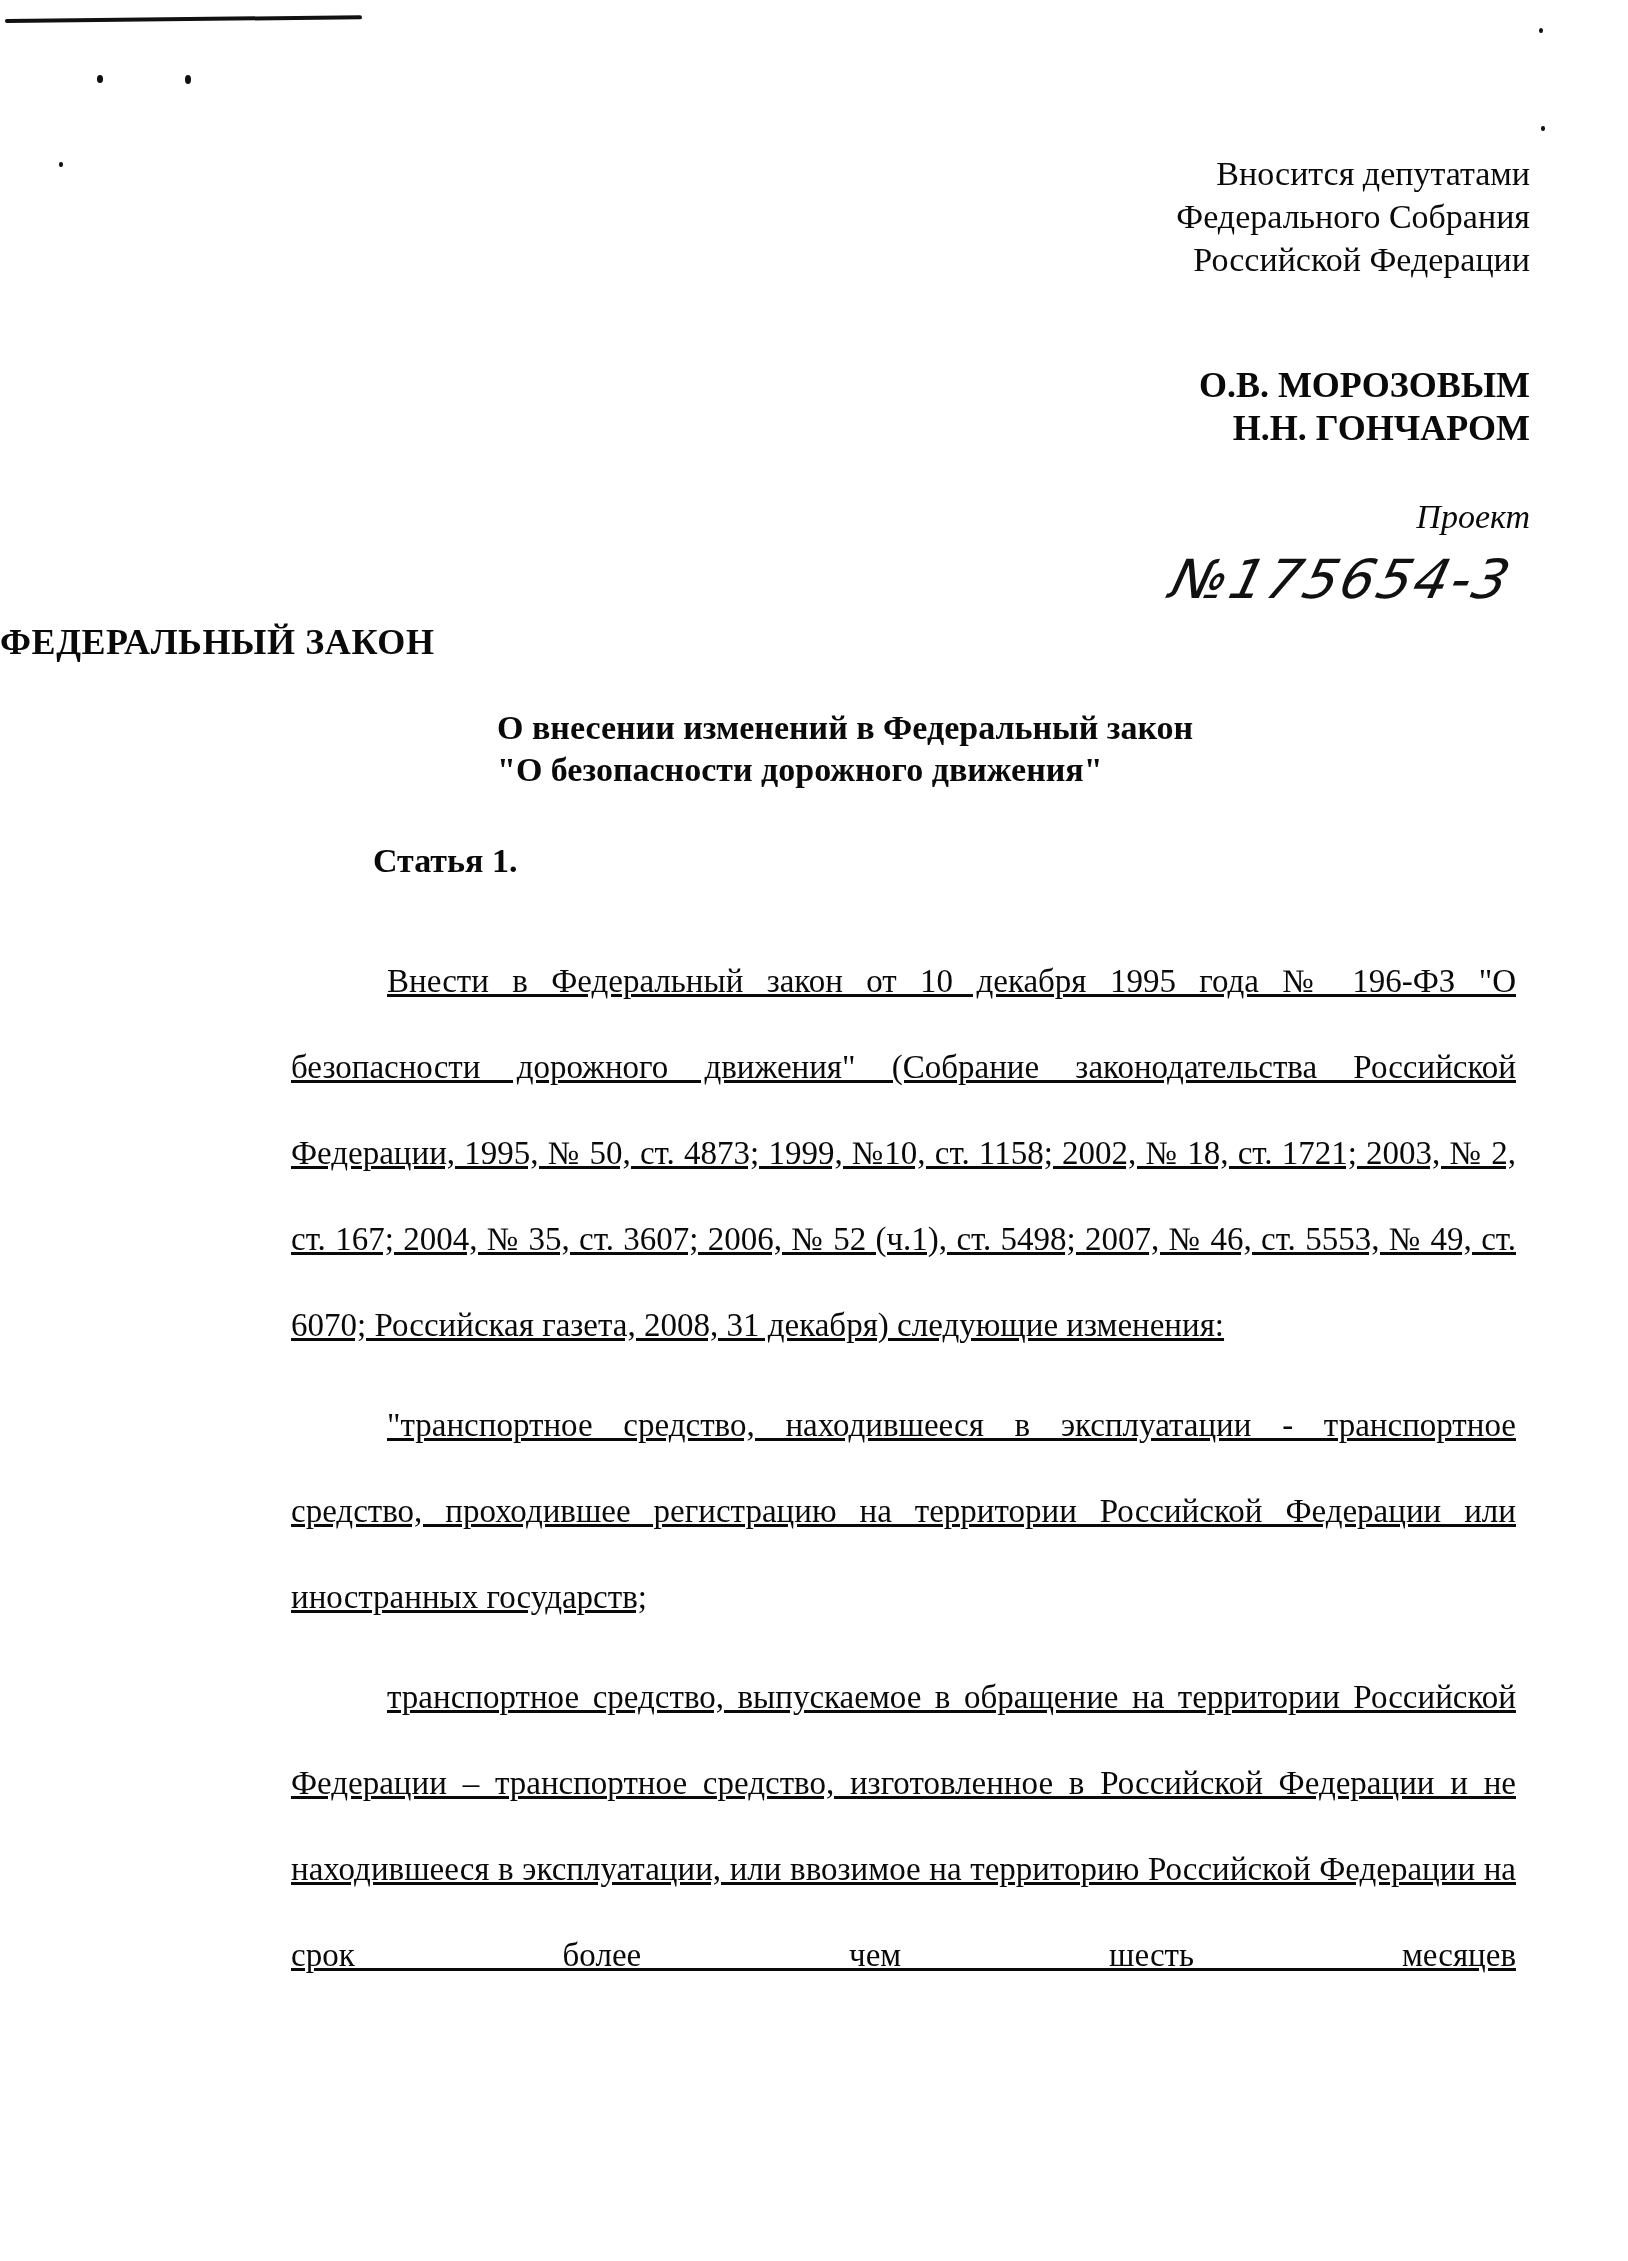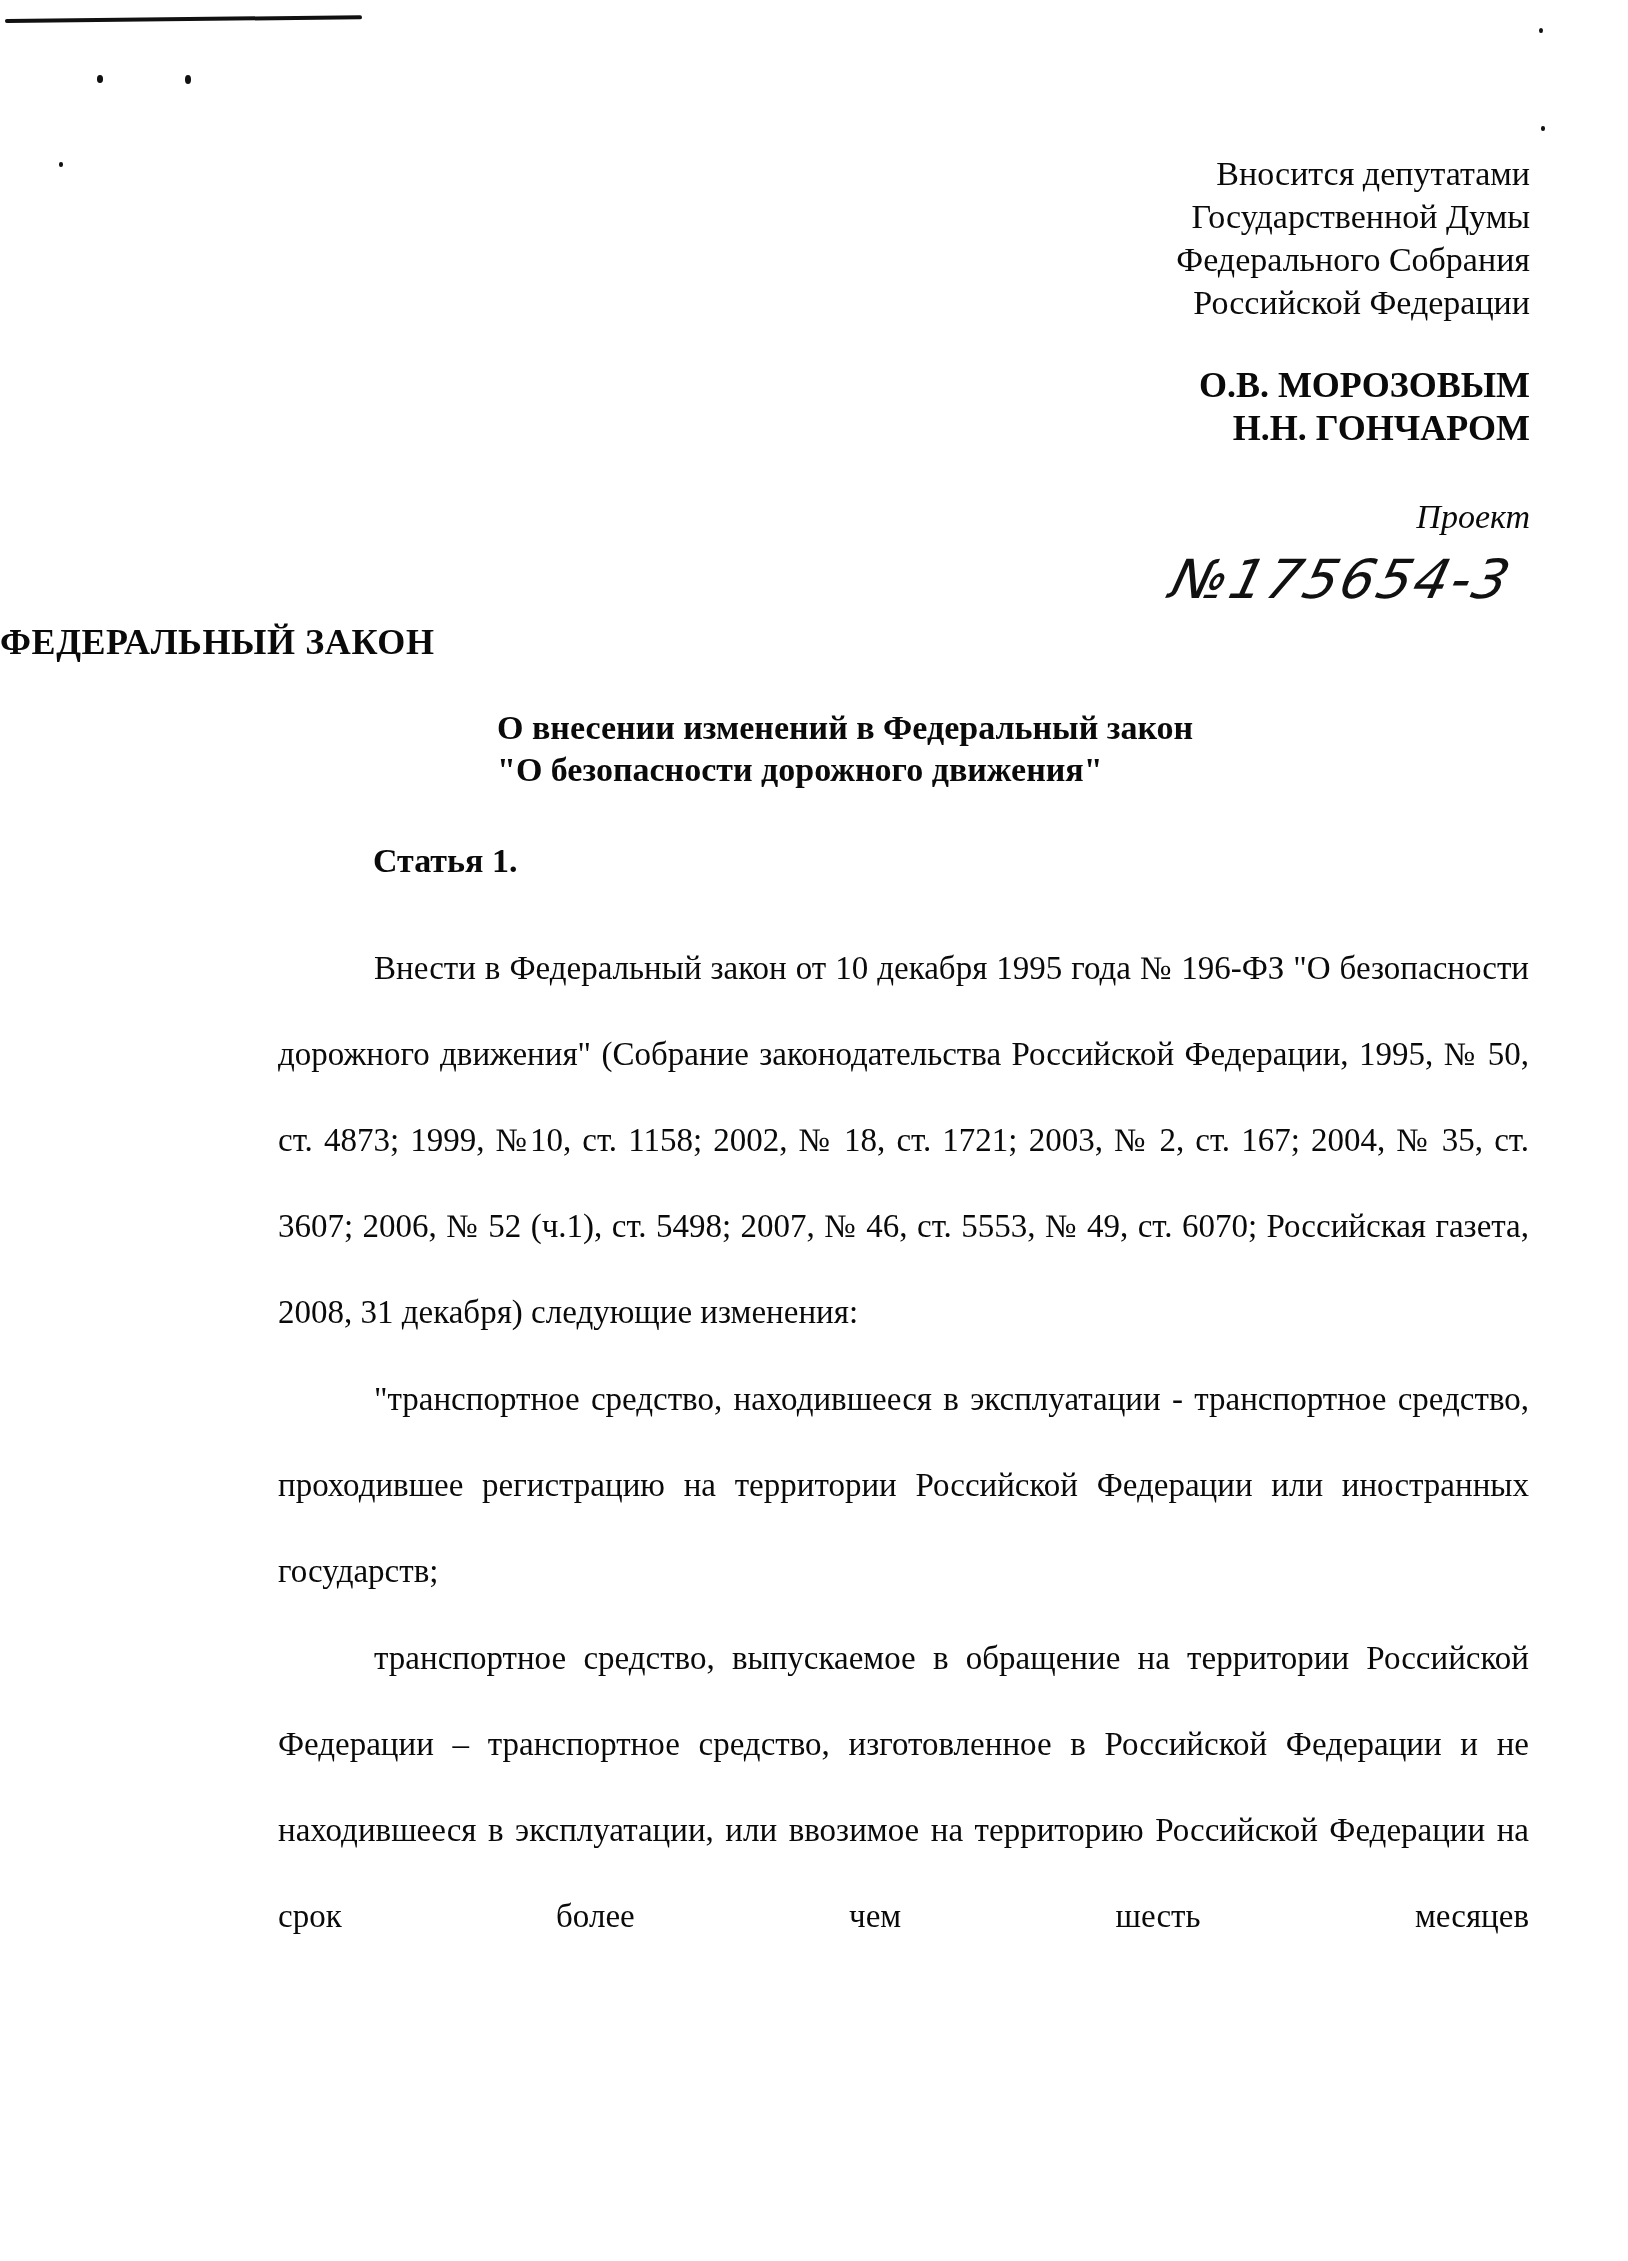--- a/index.html
+++ b/index.html
@@ -19,37 +19,36 @@
                   font-style: italic; font-family: "DejaVu Sans", sans-serif; font-weight: 300;
                   letter-spacing: 2.5px; transform: skewX(-14deg); color: #111; }
     .doc-title { position: absolute; left: 0; width: 1629px; top: 621px; text-align: left;
                  font-size: 36px; font-weight: bold; letter-spacing: 0.6px; }
     .doc-subtitle { position: absolute; left: 497px; width: 816px; top: 707px; text-align: left;
                     font-size: 34px; line-height: 42px; font-weight: bold; }
     .article-heading { position: absolute; left: 373px; top: 842px; font-size: 34px;
                        font-weight: bold; }
     .body-text { position: absolute; left: 277px; width: 1253px; top: 924px;
                  font-size: 33px; line-height: 86px; text-align: justify; }
-    .body-text p { margin: 1px; }
+    .body-text p { margin: 14px; text-decoration: underline; }
     .indent { text-indent: 96px; }
     .justify-last { text-align-last: justify; }
   </style>
 </head>
 <body>
 
 <div class="scan-line"></div>
 <div class="speck" style="left:97px;top:75px;width:5.7px;height:7.6px;"></div>
 <div class="speck" style="left:185px;top:75px;width:6.4px;height:9px;"></div>
 <div class="speck" style="left:59px;top:162px;width:3.8px;height:4.5px;"></div>
 <div class="speck" style="left:1539px;top:28px;width:3.8px;height:5.1px;"></div>
 <div class="speck" style="left:1541px;top:126px;width:3.8px;height:4.5px;"></div>
 
 <div class="header-block">
   <div>Вносится депутатами</div>
-  <div>Государственной Думы</div>
   <div>Федерального Собрания</div>
   <div>Российской Федерации</div>
 </div>
 
 <div class="names-block">
   <div>О.В. МОРОЗОВЫМ</div>
   <div>Н.Н. ГОНЧАРОМ</div>
 </div>
 
 <div class="project-label">Проект</div>

